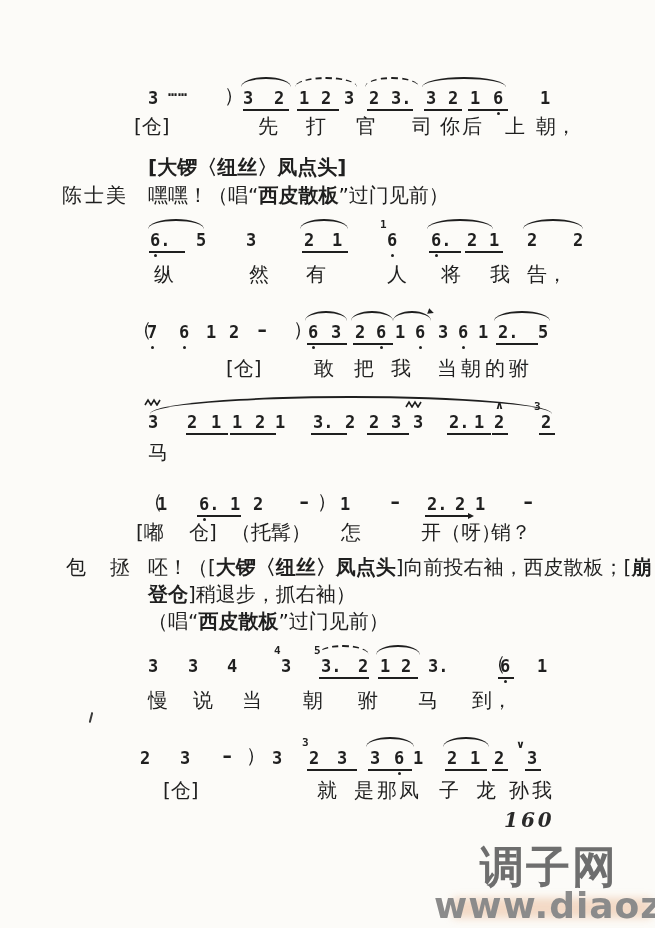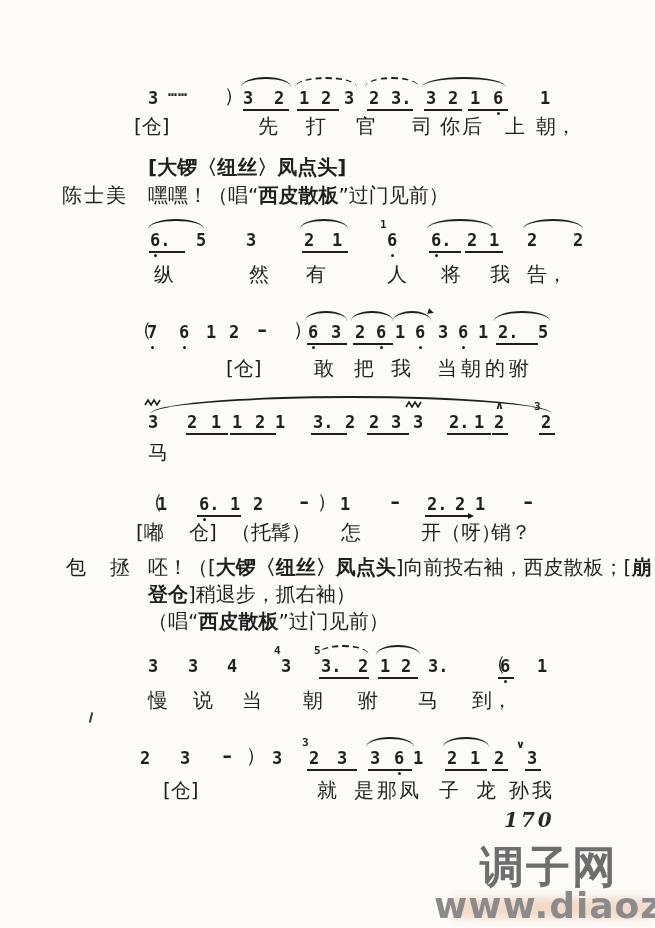--- a/index.html
+++ b/index.html
@@ -318,17 +318,17 @@
         <span class="content"><span>呸！（[</span><span class="b">大锣〈纽丝〉凤点头</span><span>]向前投右袖，西皮散板；[</span><span class="b">崩</span></span>
       </div>
       <div class="tline" style="top: 581px;">
         <span class="content"><span class="b">登仓</span><span>]稍退步，抓右袖）</span></span>
       </div>
       <div class="tline" style="top: 608px;">
         <span class="content"><span>（唱“</span><span class="b">西皮散板</span><span>”过门见前）</span></span>
       </div>
     </div>
   <div class="stray"></div>
-  <div class="pageno">170</div>
+  <div class="pageno">160</div>
   <div class="wm-art"></div>
   <div class="wm-site">调子网</div>
   <div class="wm-url">www.diaozi.com</div>
 </div>
 
 </body></html>

